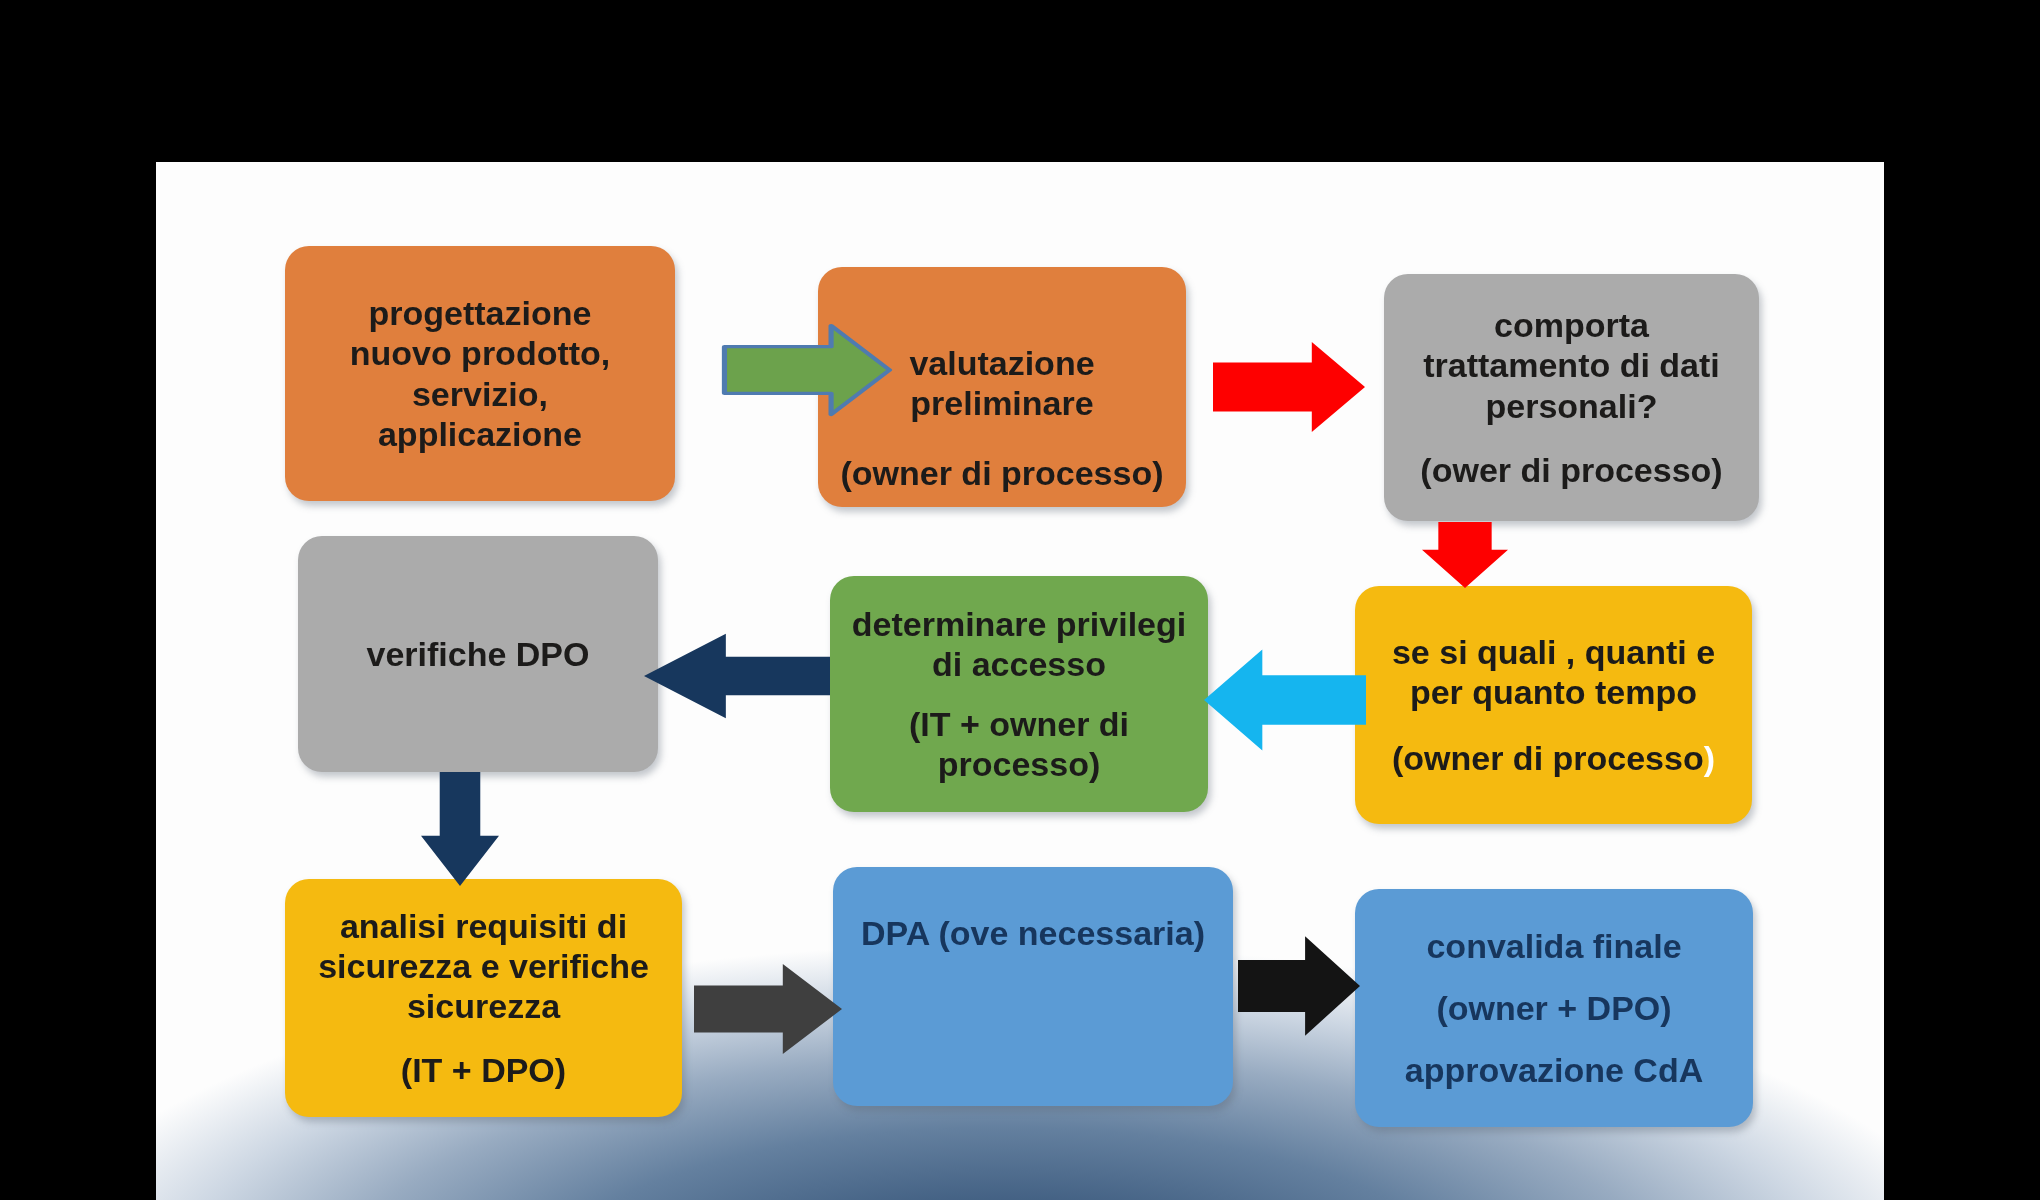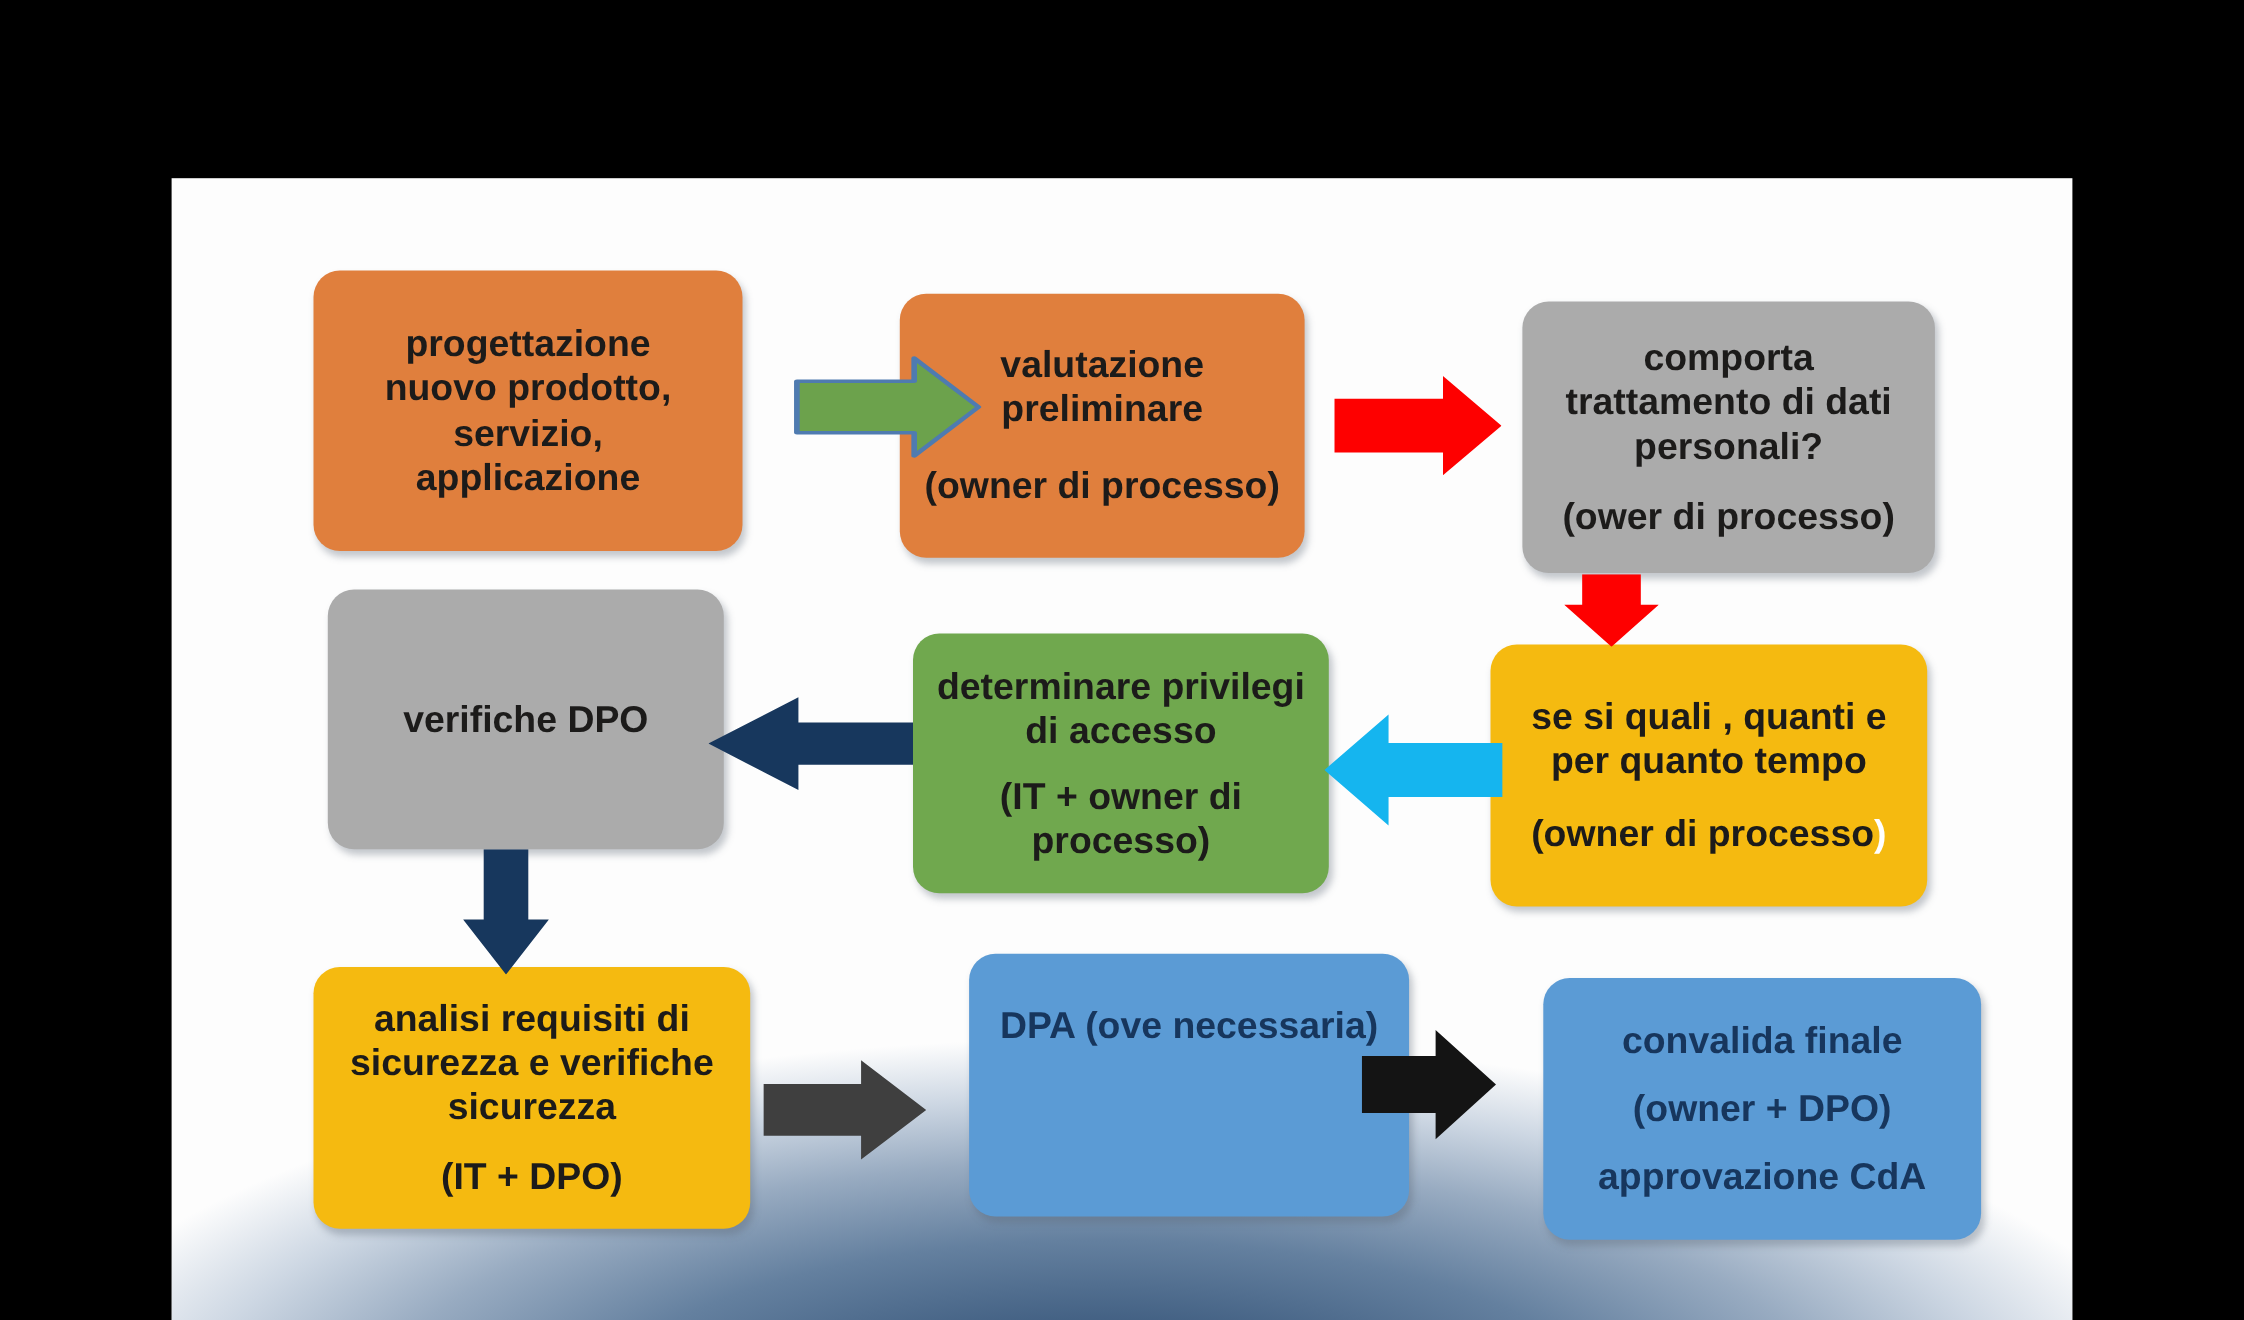--- a/index.html
+++ b/index.html
@@ -33,42 +33,42 @@
   .txt{
     white-space:pre-line;
     font-weight:bold;
     font-size:34px;line-height:1.18;
     color:#1c1b1a;
   }
   .orange{background:#e07f3d;}
   .gray{background:#ababab;margin-left:16px;}
   .yellow{background:#f5ba10;}
   .green{background:#70a84e;}
-  .blue{background:#5b9bd5;margin-left:48px;}
+  .blue{background:#5b9bd5;}
   .blue .txt{color:#17365d;}
   .white-paren{color:#ffffff;}
   .arrow{position:absolute;z-index:3;}
   svg{display:block;}
 </style>
 </head>
 <body>
 
 <div class="stage">
   <div class="panel">
 
     <div class="bottom-shadow"></div>
 
     <div class="box orange" style="left:129px;top:84px;width:390px;height:255px;">
       <div class="txt">progettazione
 nuovo prodotto,
 servizio,
 applicazione</div>
     </div>
 
-    <div class="box orange" style="left:662px;top:105px;width:368px;height:240px;gap:30px;">
+    <div class="box orange" style="left:662px;top:105px;width:368px;height:240px;gap:30px;justify-content:flex-end;">
       <div class="txt">valutazione
 preliminare</div>
       <div class="txt">(owner di processo)</div>
     </div>
 
     <div class="box gray" style="left:1212px;top:112px;width:375px;height:247px;gap:24px;">
       <div class="txt">comporta
 trattamento di  dati
 personali?</div>
       <div class="txt">(ower di processo)</div>

